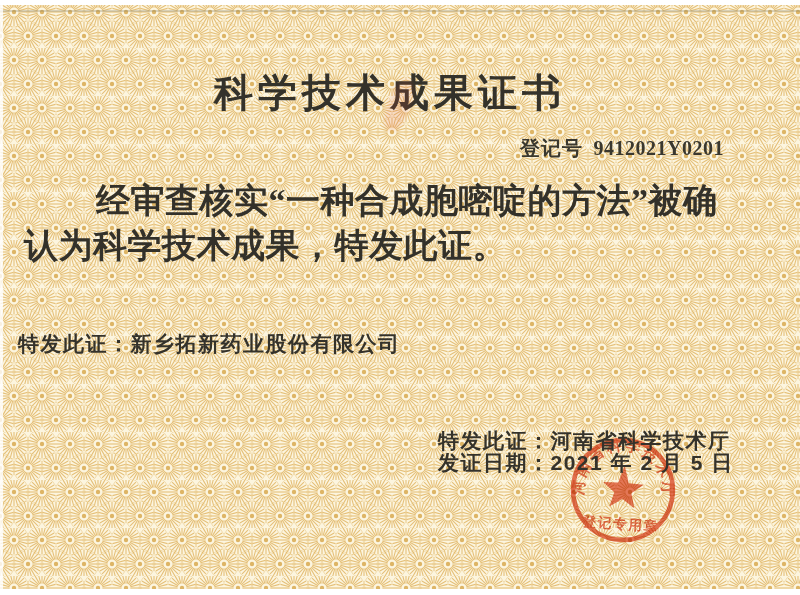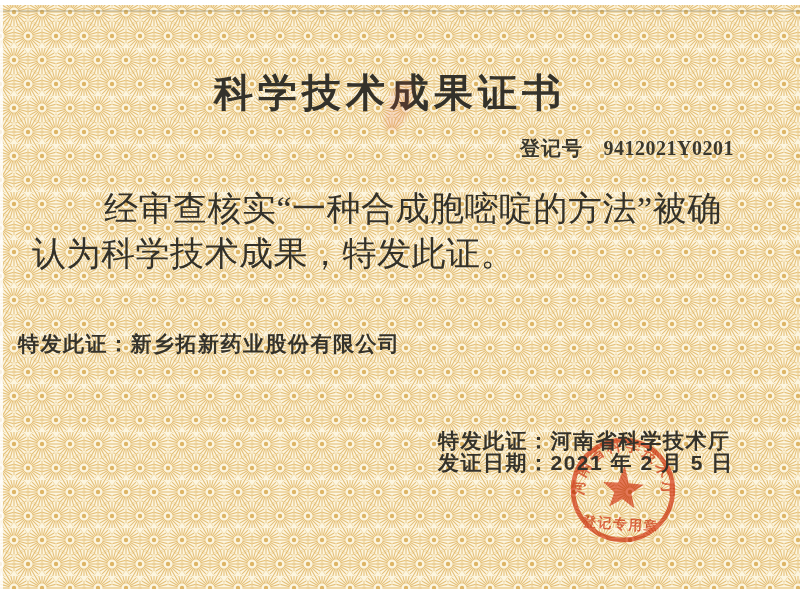--- a/index.html
+++ b/index.html
@@ -25,28 +25,28 @@
     font-size:39px;font-weight:700;letter-spacing:5px;
     color:#34322b;z-index:2;
     font-family:"Liberation Sans",sans-serif;
   }
   .reg-line{
     position:absolute;left:520px;top:135px;z-index:2;
     font-size:20px;font-weight:700;color:#3a382f;letter-spacing:1px;
   }
   .reg-line .reg-num{
     font-family:"Liberation Serif",serif;
-    margin-left:14px;letter-spacing:0.5px;
+    margin-left:4px;letter-spacing:0.5px;
   }
   .body-text{
-    position:absolute;left:16px;top:170px;width:715px;margin:16px;
+    position:absolute;left:16px;top:170px;width:715px;margin:8px;
     font-family:"Liberation Serif",serif;
     font-size:34px;line-height:45px;letter-spacing:0.5px;
     text-indent:72px;color:#33312a;z-index:2;
-    font-weight:400;
+    font-weight:700;
   }
   .field-line{
     position:absolute;z-index:2;
     font-size:21px;font-weight:700;color:#34322b;letter-spacing:1.5px;
     white-space:nowrap;
   }
   .field-completer{left:18px;top:330px;}
   .field-issuer{left:438px;top:427px;}
   .field-date{left:438px;top:449px;}
 

